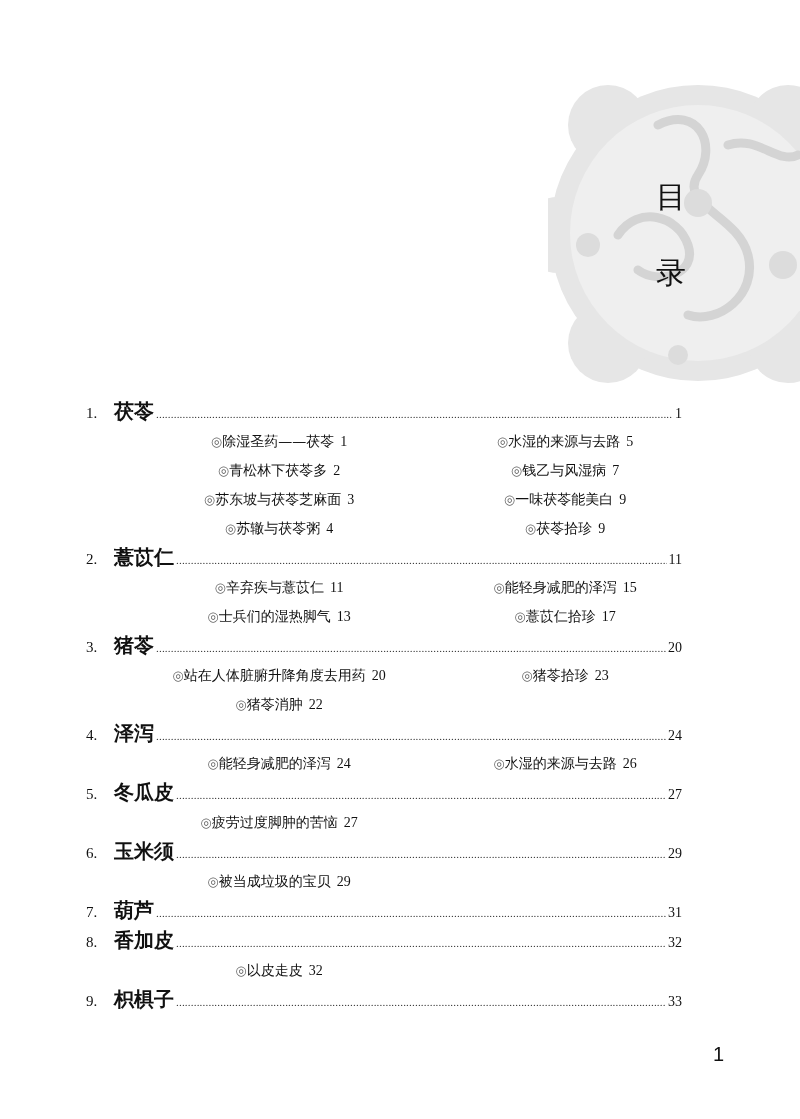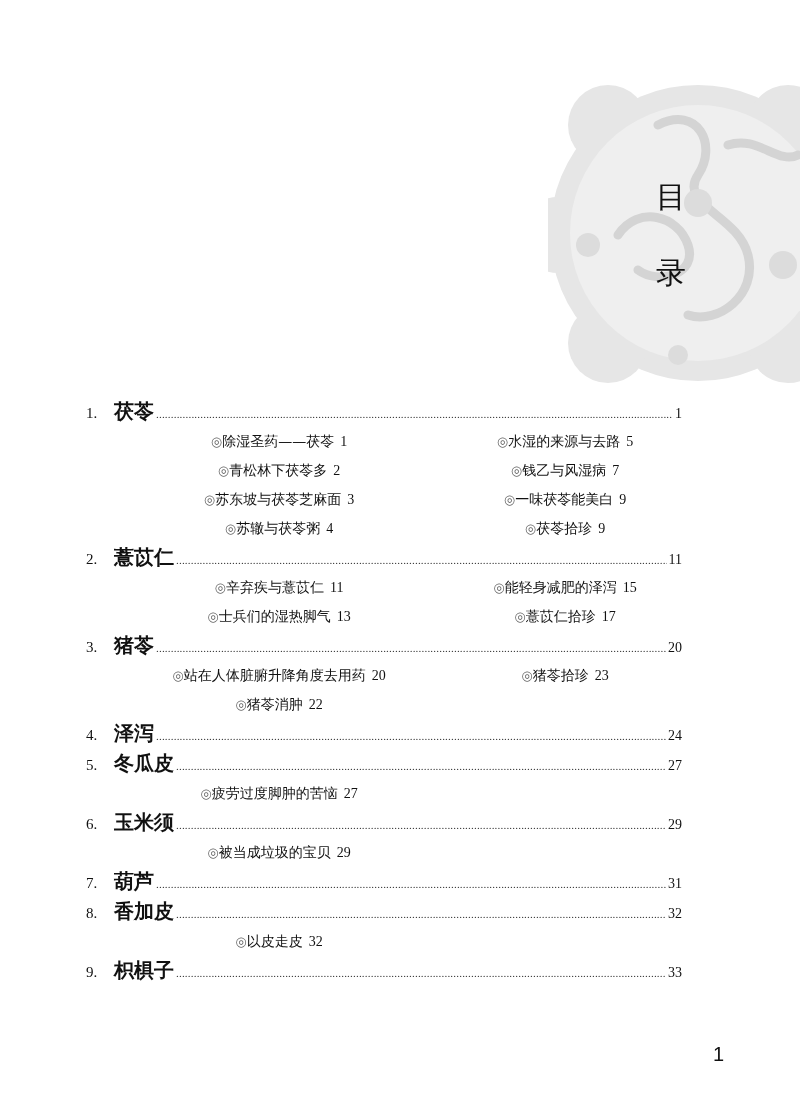--- a/index.html
+++ b/index.html
@@ -120,20 +120,24 @@
         <div class="sub"><span class="mark">◎</span><span>猪苓消肿</span><span class="pg">22</span></div>
       </div>
     </div>
     <div class="chapter">
       <div class="chap-line">
         <span class="chap-num">4.</span>
         <span class="chap-title">泽泻</span>
         <span class="leader"></span>
         <span class="chap-page">24</span>
       </div>
+      <div class="subs">
+        <div class="sub"><span class="mark">◎</span><span>能轻身减肥的泽泻</span><span class="pg">24</span></div>
+        <div class="sub"><span class="mark">◎</span><span>水湿的来源与去路</span><span class="pg">26</span></div>
+      </div>
     </div>
     <div class="chapter">
       <div class="chap-line">
         <span class="chap-num">5.</span>
         <span class="chap-title">冬瓜皮</span>
         <span class="leader"></span>
         <span class="chap-page">27</span>
       </div>
       <div class="subs">
         <div class="sub"><span class="mark">◎</span><span>疲劳过度脚肿的苦恼</span><span class="pg">27</span></div>

